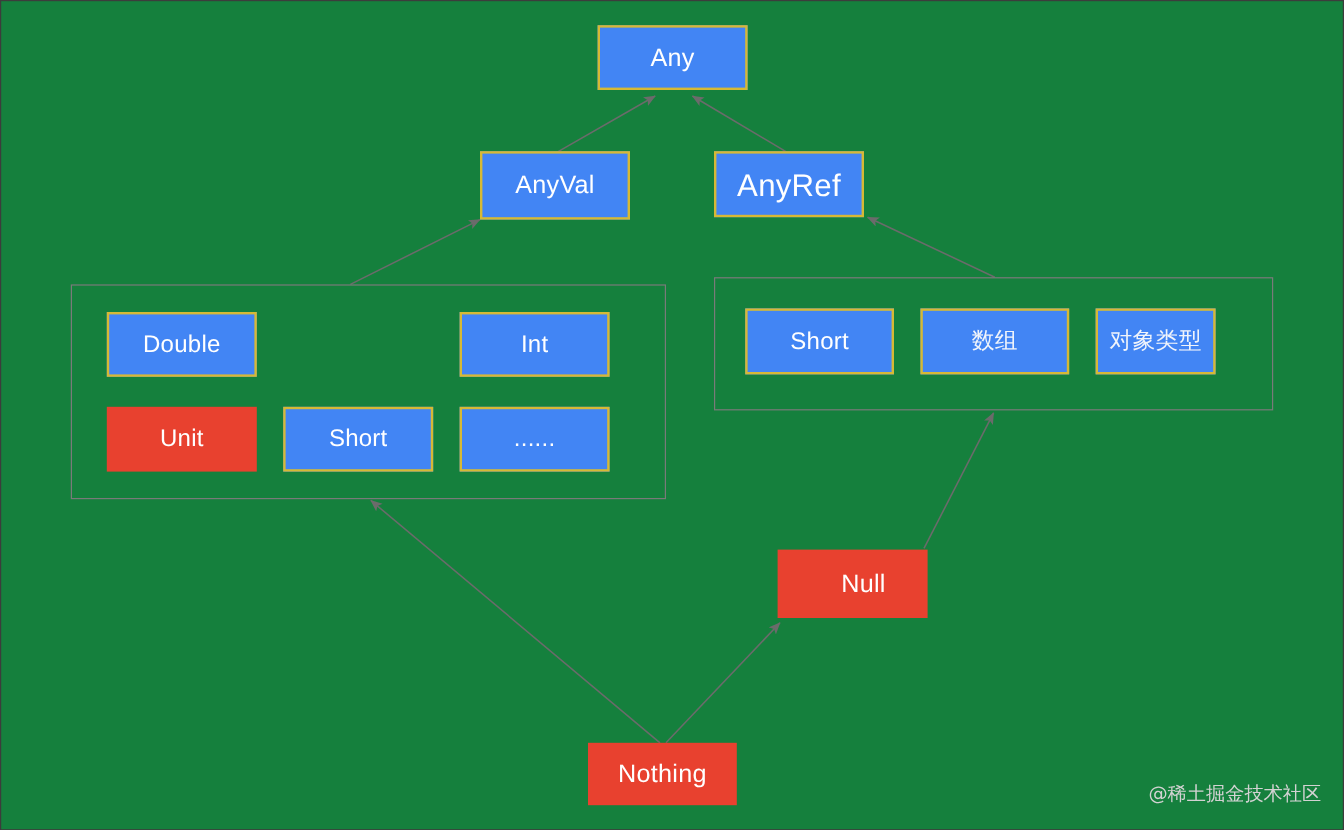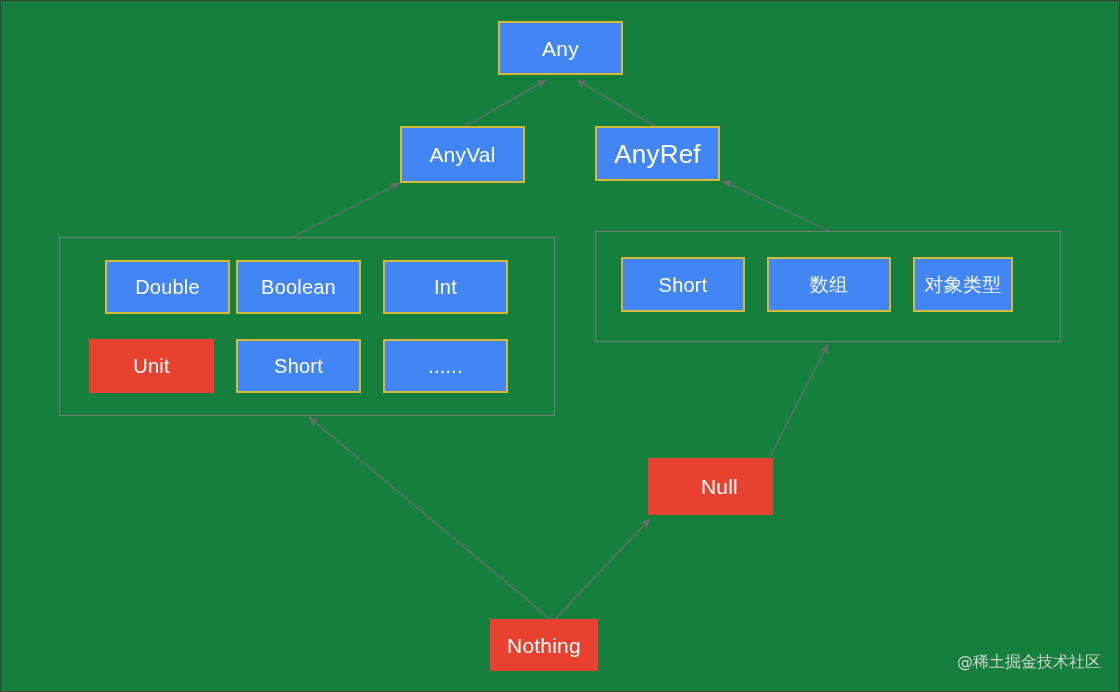--- a/index.html
+++ b/index.html
@@ -96,25 +96,22 @@
   <div class="node blue" style="left:399px; top:125px; width:125px; height:57px; font-size:21px;">
     <span>AnyVal</span>
   </div>
 
   <div class="node blue" style="left:594px; top:125px; width:125px; height:55px; font-size:26px;">
     <span>AnyRef</span>
   </div>
 
   <div class="group-box" style="left:58px; top:236px; width:496px; height:179px;"></div>
 
-  <div class="node blue" style="left:88px; top:259px; width:125px; height:54px; font-size:20px;margin-left:16px;">
+  <div class="node blue" style="left:88px; top:259px; width:125px; height:54px; font-size:20px;">
     <span>Double</span>
-  </div>
-  <div class="node blue" style="left:235px; top:259px; width:125px; height:54px; font-size:20px;">
-    <span>Boolean</span>
   </div>
   <div class="node blue" style="left:382px; top:259px; width:125px; height:54px; font-size:20px;">
     <span>Int</span>
   </div>
 
   <div class="node red" style="left:88px; top:338px; width:125px; height:54px; font-size:20px;">
     <span>Unit</span>
   </div>
   <div class="node blue" style="left:235px; top:338px; width:125px; height:54px; font-size:20px;">
     <span>Short</span>
@@ -132,21 +129,21 @@
     <span>数组</span>
   </div>
   <div class="node blue cn" style="left:912px; top:256px; width:100px; height:55px; font-size:19px;">
     <span>对象类型</span>
   </div>
 
   <div class="node red" style="left:647px; top:457px; width:125px; height:57px; font-size:21px;padding-left:18px;">
     <span>Null</span>
   </div>
 
-  <div class="node red" style="left:489px; top:618px; width:108px; height:52px; font-size:21px;">
+  <div class="node red" style="left:489px; top:618px; width:124px; height:52px; font-size:21px;">
     <span>Nothing</span>
   </div>
 
   <div class="watermark" style="right:18px; bottom:18px;">
     <span>@稀土掘金技术社区</span>
   </div>
 
 </div>
 
 </body></html>

